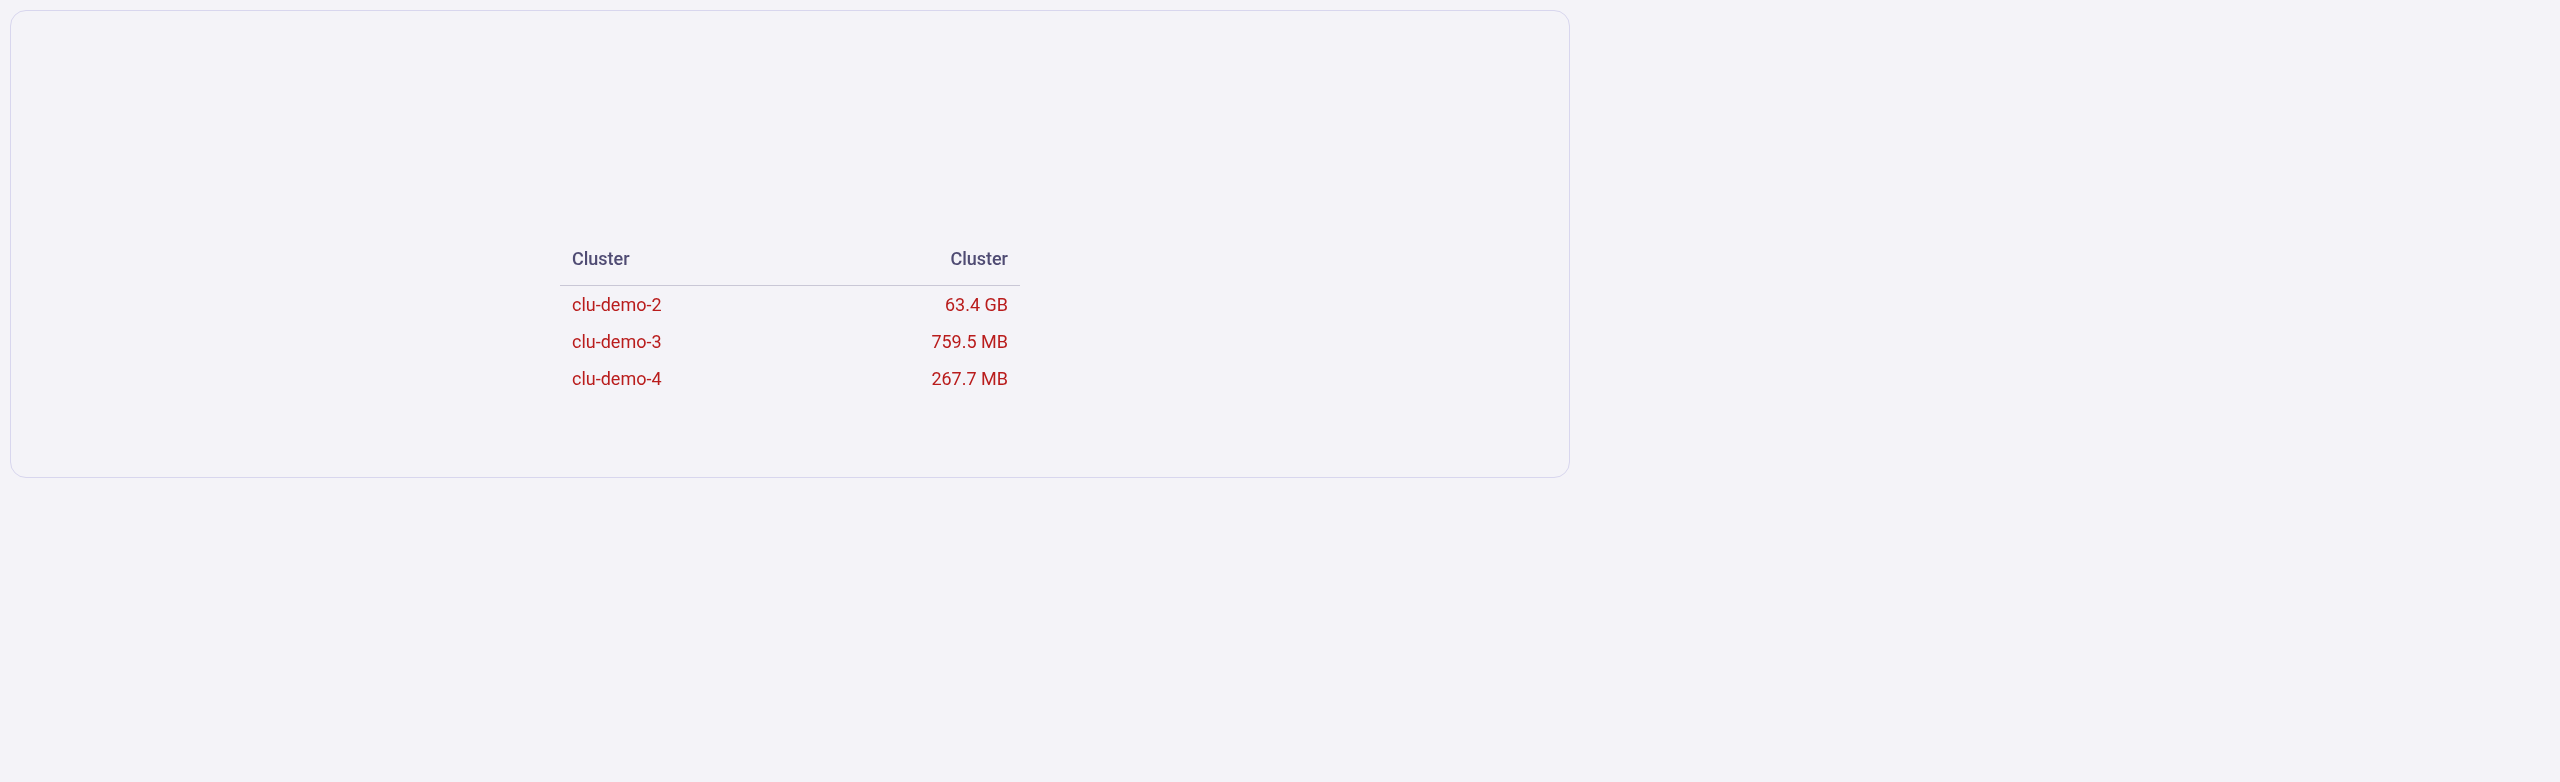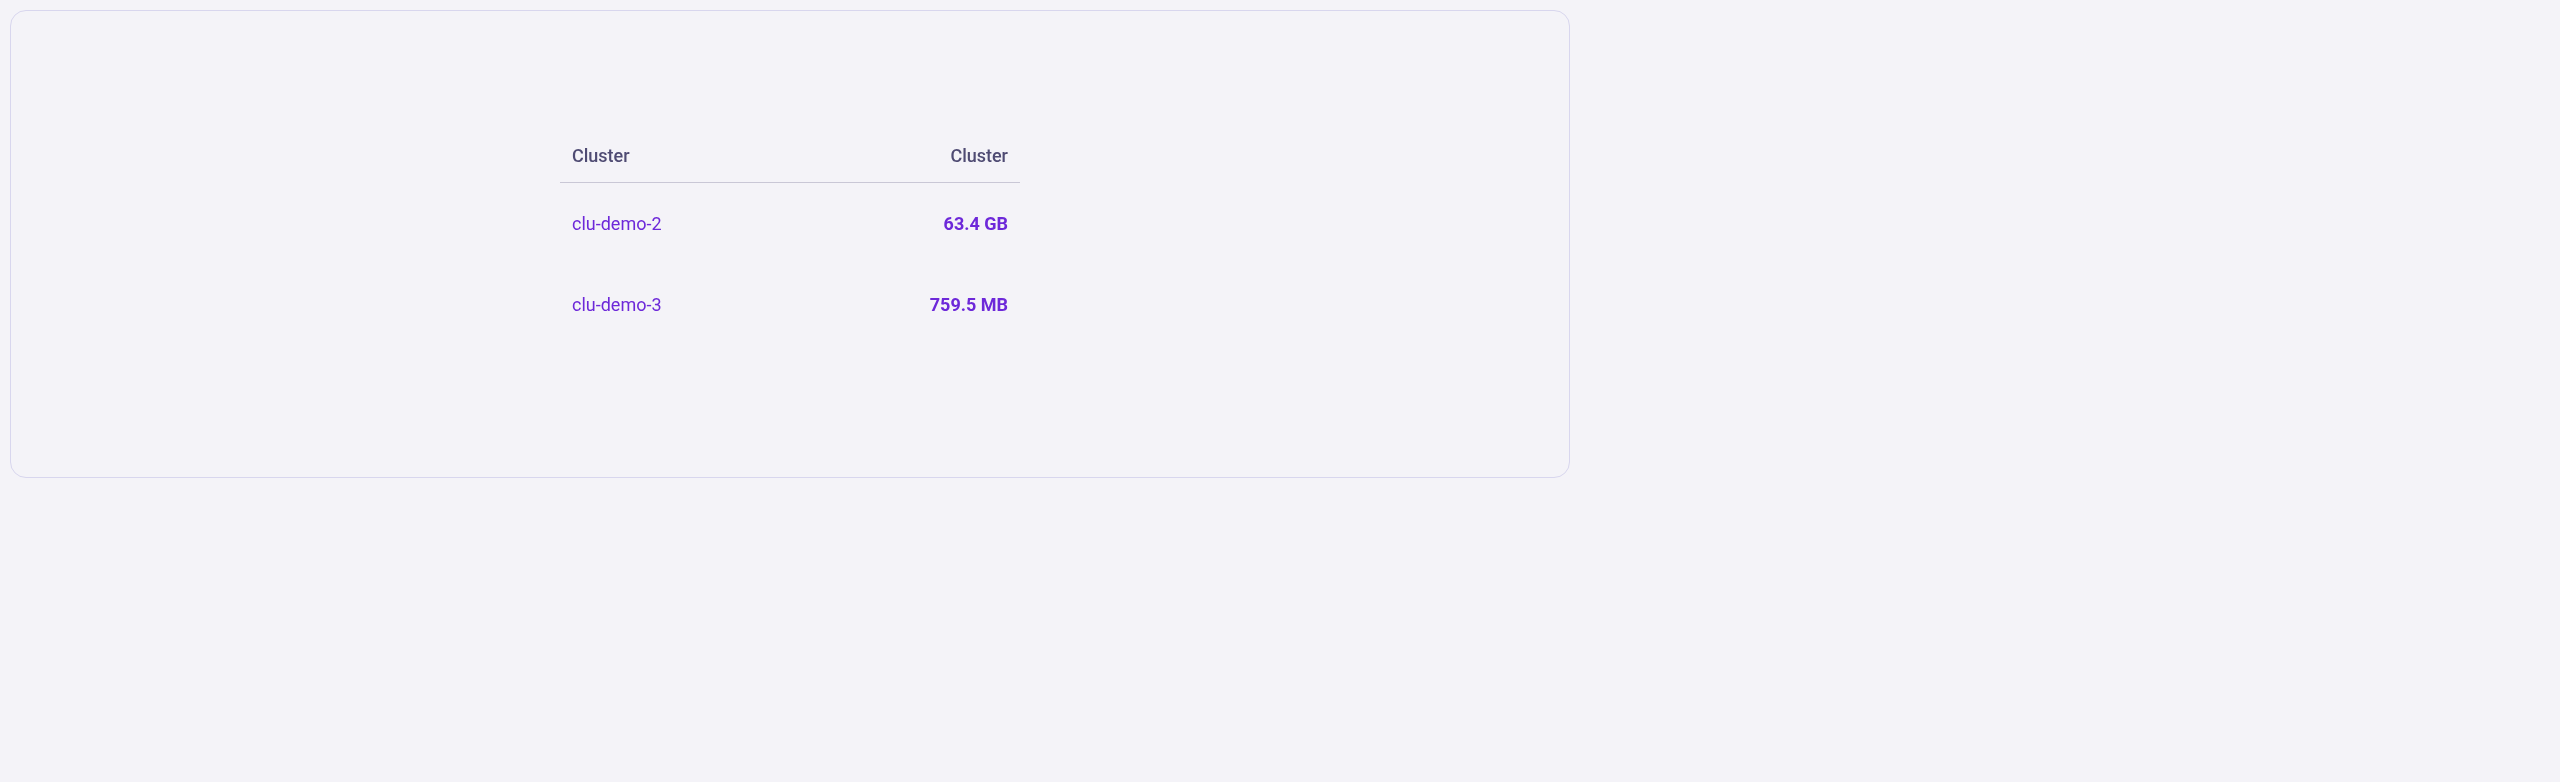--- a/index.html
+++ b/index.html
@@ -20,21 +20,21 @@
     .card {
       width: 1560px;
       height: auto;
       min-height: 468px;
       background: #f4f3f8;
       border: 1.5px solid #d8d6ee;
       border-radius: 16px;
       padding: 70px 40px 80px 40px;
       display: flex;
       justify-content: center;
-      align-items: center;
+      align-items: flex-end;
     }
     .table {
       width: 460px;
       display: table;
       border-collapse: collapse;
     }
     .thead {
       display: table-header-group;
     }
     .tbody {
@@ -50,31 +50,30 @@
       font-weight: 500;
       padding: 12px 12px 16px 12px;
       border-bottom: 1px solid #c9c7d6;
       text-align: left;
     }
     .header-cell.right {
       text-align: right;
     }
     .cell {
       display: table-cell;
-      color: #6d28d9;
+      color: #b91c1c;
       font-size: 18px;
       font-weight: 400;
-      padding: 30px 12px;
+      padding: 8px 12px;
       text-align: left;
       white-space: nowrap;
     }
     .cell.right {
       text-align: right;
       font-variant-numeric: tabular-nums;
-      font-weight: bold;
     }
   </style>
 </head>
 <body>
 
 <div class="card">
   <div class="table">
     <div class="thead">
       <div class="row">
         <div class="header-cell">Cluster</div>
@@ -83,15 +82,19 @@
     </div>
     <div class="tbody">
       <div class="row">
         <div class="cell">clu-demo-2</div>
         <div class="cell right">63.4 GB</div>
       </div>
       <div class="row">
         <div class="cell">clu-demo-3</div>
         <div class="cell right">759.5 MB</div>
       </div>
+      <div class="row">
+        <div class="cell">clu-demo-4</div>
+        <div class="cell right">267.7 MB</div>
+      </div>
     </div>
   </div>
 </div>
 
 </body></html>

